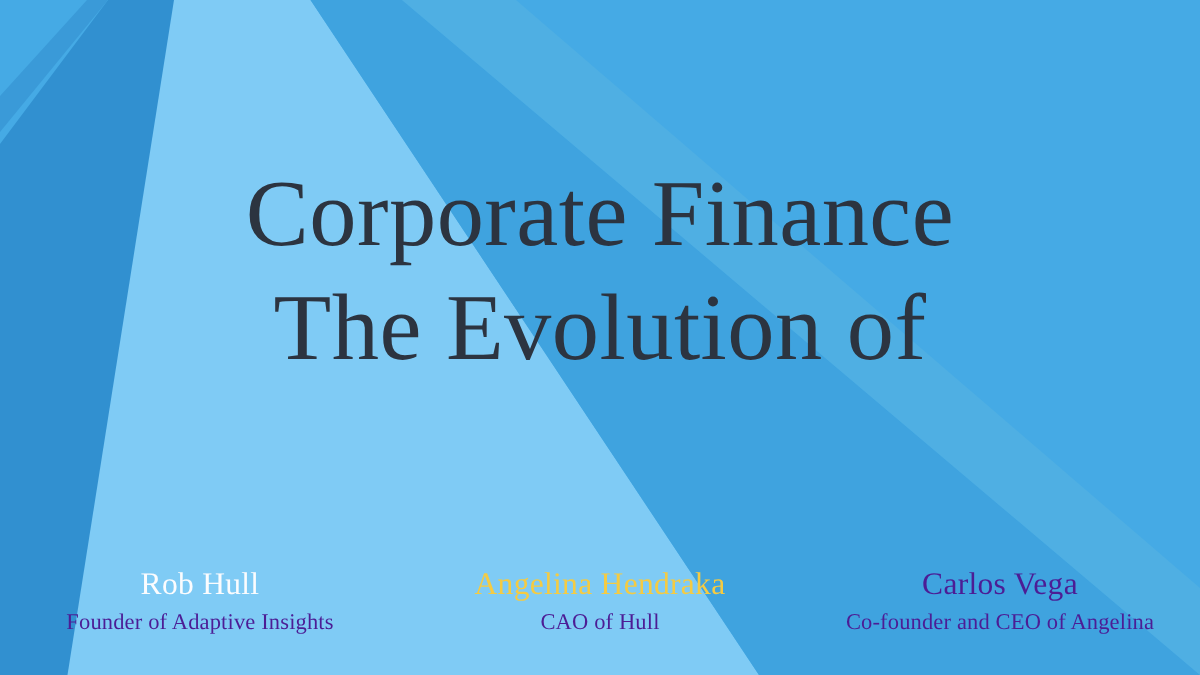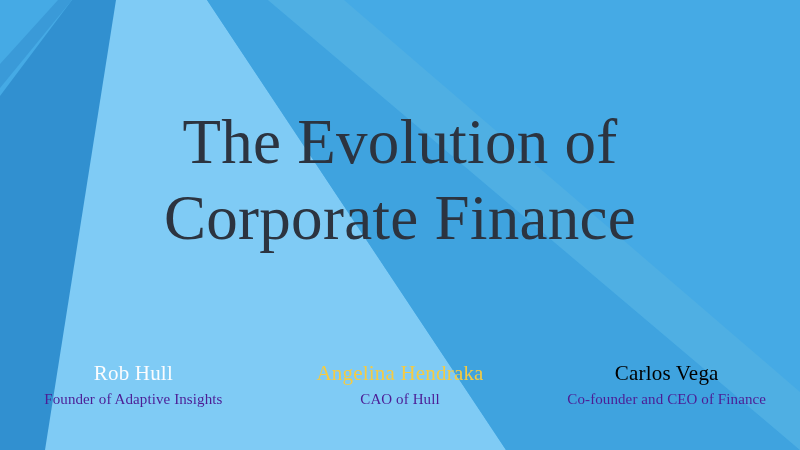--- a/index.html
+++ b/index.html
@@ -64,35 +64,36 @@
     box-sizing: border-box;
   }
   .speaker-name {
     display: block;
     font-family: "Liberation Serif", "DejaVu Serif", serif;
     font-size: 21px;
     line-height: 26px;
     font-weight: 400;
     letter-spacing: 0.2px;
     white-space: nowrap;
+    margin-top: 16px;
   }
   .speaker-title {
     display: block;
     margin-top: 4px;
     font-family: "Liberation Serif", "DejaVu Serif", serif;
     font-size: 15px;
     line-height: 19px;
     font-weight: 400;
     color: #4c1d95;
     letter-spacing: 0.1px;
     white-space: nowrap;
   }
   .speaker-1 .speaker-name { color: #FBFCFE; }
   .speaker-2 .speaker-name { color: #F5CB42; text-align: center; }
-  .speaker-3 .speaker-name { color: #000000; }
+  .speaker-3 .speaker-name { color: #4c1d95; }
 </style>
 </head>
 <body>
 
 <div id="slide">
 
   <svg id="bg-art" viewBox="0 0 800 450" preserveAspectRatio="none">
     <rect x="0" y="0" width="800" height="450" fill="#45AAE5"></rect>
 
     <polygon points="72,0 118,0 48,450 0,450 0,96" fill="#3190D0"></polygon>
@@ -100,36 +101,36 @@
     <polygon points="116,0 207,0 506,450 45,450" fill="#7FCBF5"></polygon>
 
     <polygon points="207,0 268,0 800,450 506,450" fill="#3FA3DF"></polygon>
 
     <polygon points="268,0 344,0 800,392 800,450" fill="#4FAFE3"></polygon>
 
     <polygon points="0,88 72,0 58,0 0,64" fill="#3A9AD8"></polygon>
   </svg>
 
   <div class="title-block">
+    <span class="title-line">Corporate Finance</span>
     <span class="title-line">The Evolution of</span>
-    <span class="title-line">Corporate Finance</span>
   </div>
 
   <div class="speakers">
 
     <div class="speaker speaker-1">
       <span class="speaker-name">Rob Hull</span>
       <span class="speaker-title">Founder of Adaptive Insights</span>
     </div>
 
     <div class="speaker speaker-2">
       <span class="speaker-name">Angelina Hendraka</span>
       <span class="speaker-title">CAO of Hull</span>
     </div>
 
     <div class="speaker speaker-3">
       <span class="speaker-name">Carlos Vega</span>
-      <span class="speaker-title">Co-founder and CEO of Finance</span>
+      <span class="speaker-title">Co-founder and CEO of Angelina</span>
     </div>
 
   </div>
 
 </div>
 
 </body></html>

